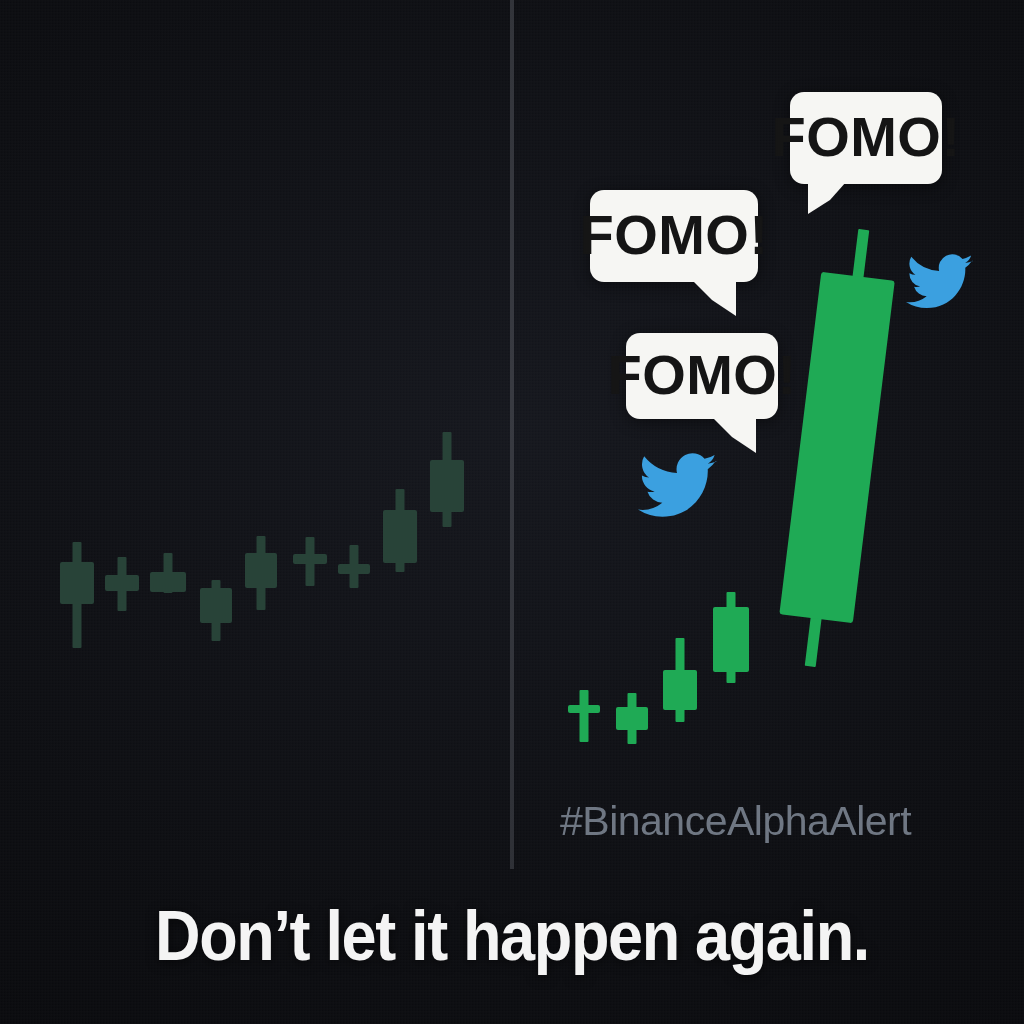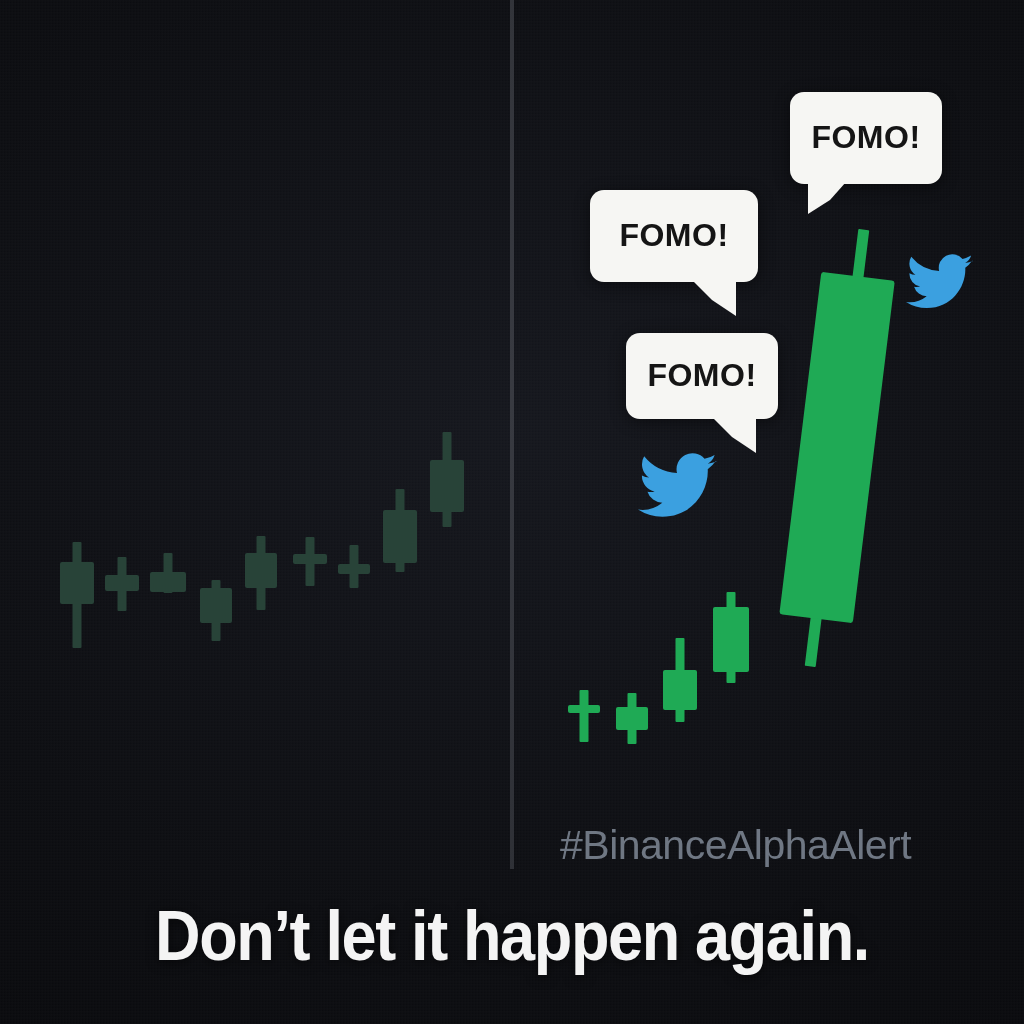--- a/index.html
+++ b/index.html
@@ -82,21 +82,20 @@
   
   #hashtag {
     position: absolute;
     left: 560px;
     top: 798px;
     color: #6f7783;
     font-size: 41px;
     font-weight: 400;
     letter-spacing: -0.5px;
     white-space: nowrap;
-    margin-top: 24px;
   }
 
   
   .candle { position: absolute; }
   .candle .wick {
     position: absolute;
     left: 50%;
     transform: translateX(-50%);
     width: 9px;
     border-radius: 1px;
@@ -116,21 +115,21 @@
     background: #f6f6f3;
     border-radius: 14px;
     color: #151515;
     font-weight: 700;
     display: flex;
     align-items: center;
     justify-content: center;
     box-shadow: 0 3px 16px rgba(0,0,0,0.45);
   }
   .bubble .btext {
-    font-size: 32px;
+    font-size: 56px;
     letter-spacing: 0.5px;
     line-height: 1;
     transform: translateY(-1px);
   }
   .bubble .tail {
     position: absolute;
     width: 0;
     height: 0;
   }
   .tail-left {

